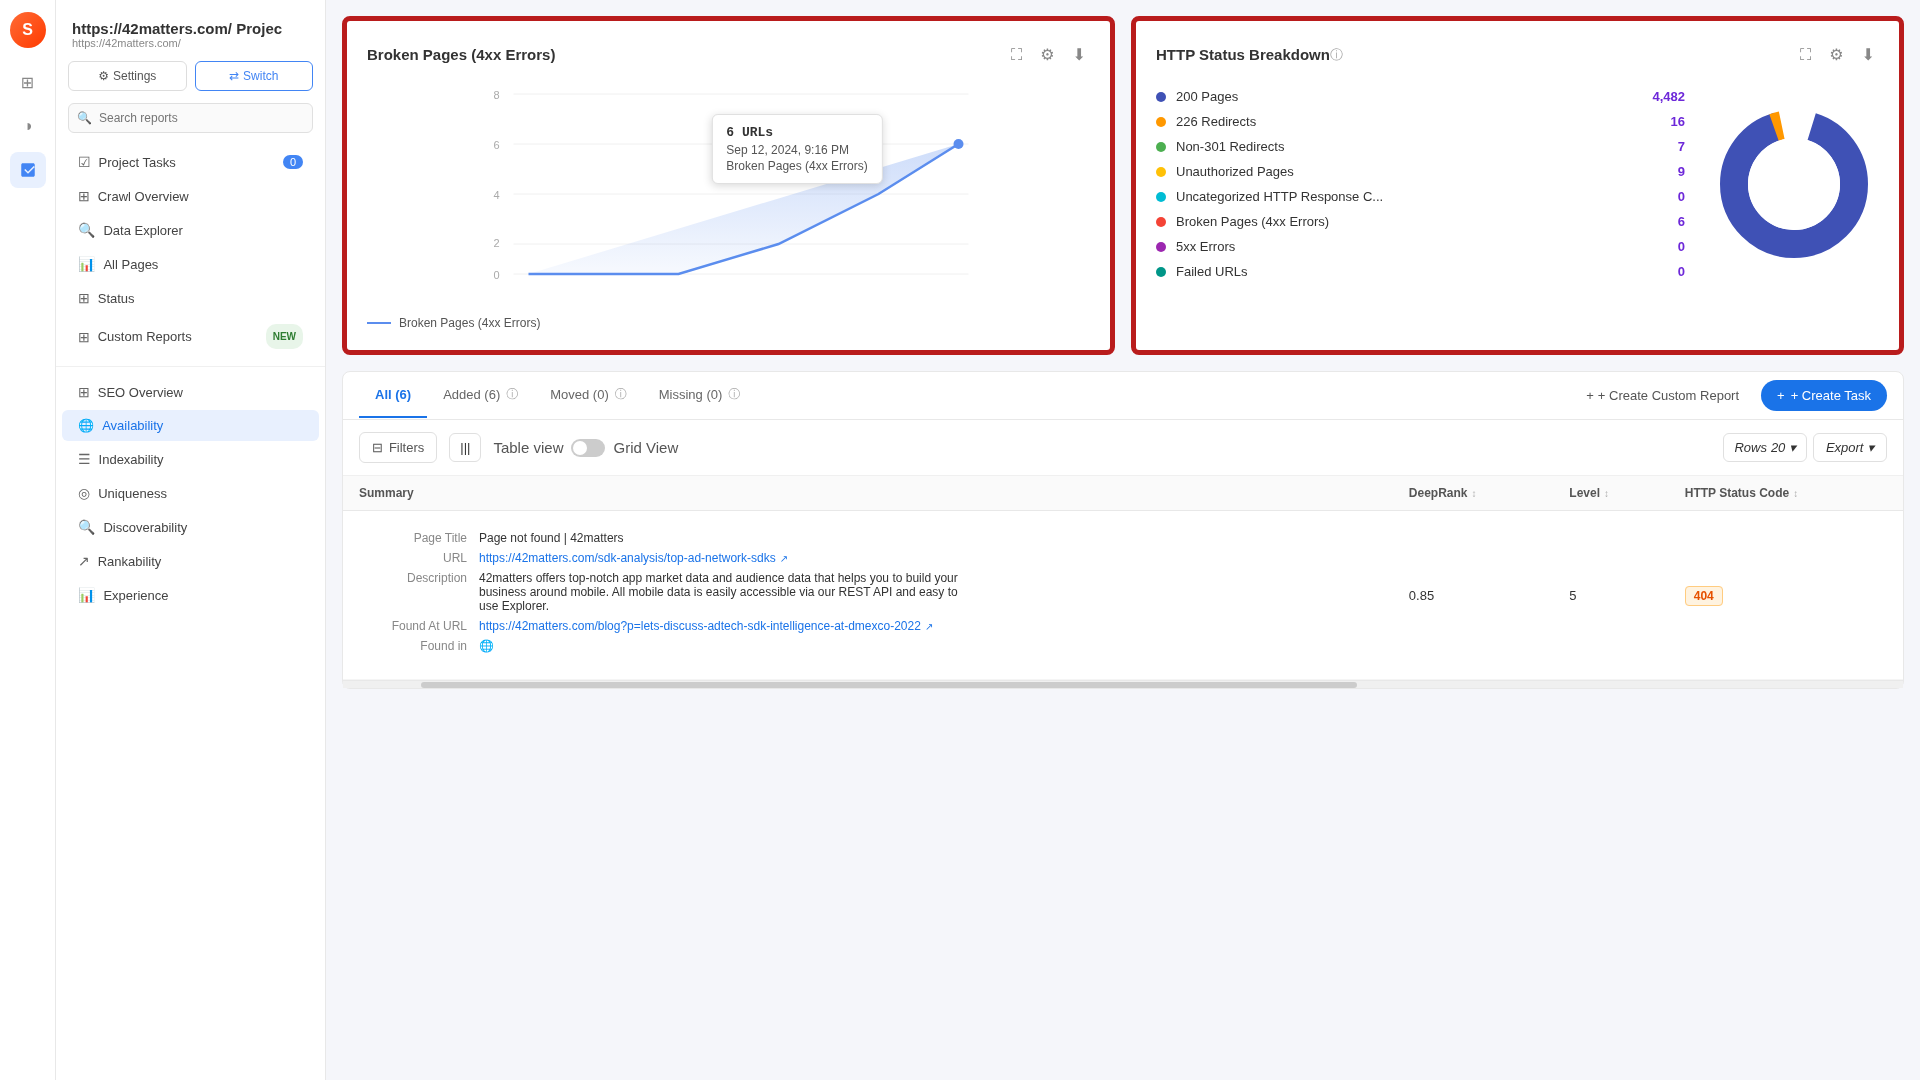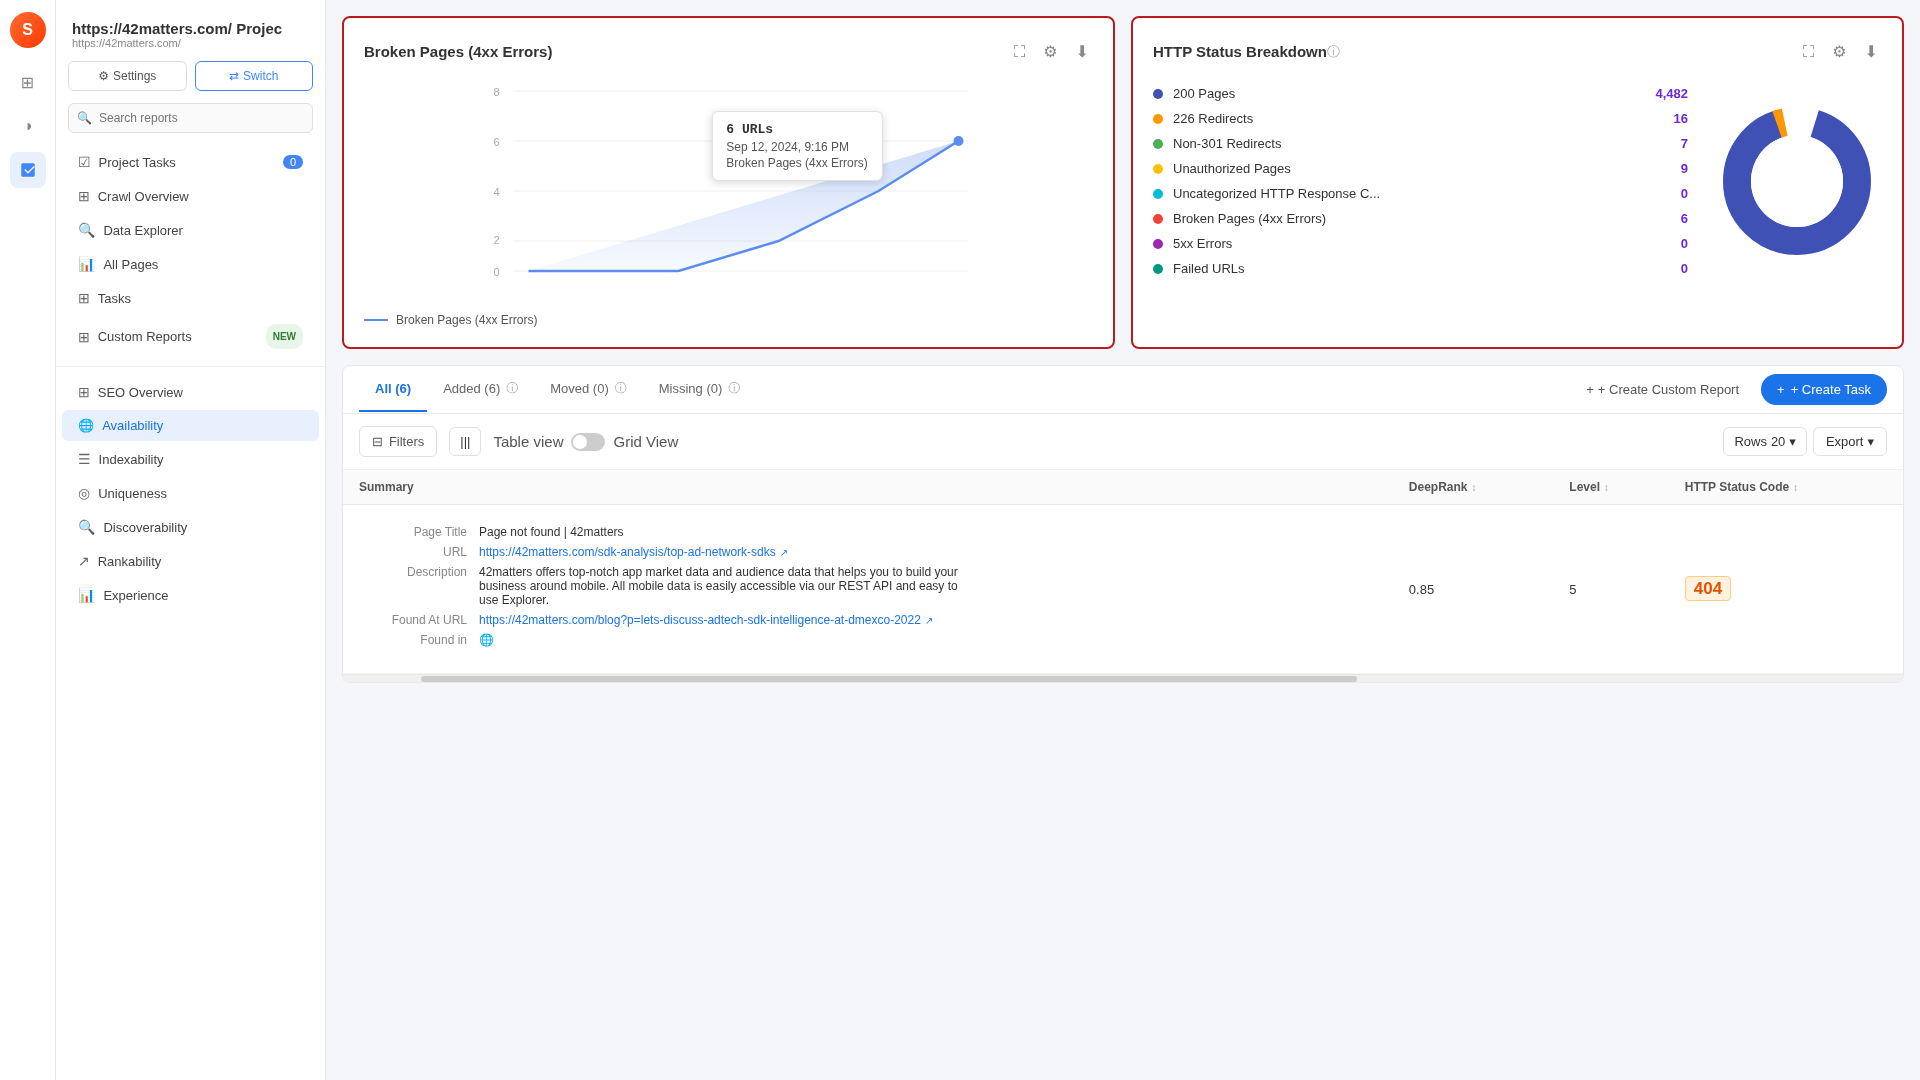--- a/index.html
+++ b/index.html
@@ -125,21 +125,21 @@
 
     
     .charts-row {
       display: flex;
       gap: 16px;
     }
 
     .chart-card {
       background: #fff;
       border-radius: 8px;
-      border: 2px solid #b91c1c;
+      border: 5px solid #b91c1c;
       padding: 20px;
       flex: 1;
     }
     .chart-card-header {
       display: flex;
       align-items: center;
       justify-content: space-between;
       margin-bottom: 16px;
     }
     .chart-title {
@@ -280,21 +280,21 @@
       position: relative; cursor: pointer;
     }
     .toggle-knob {
       width: 14px; height: 14px;
       background: white; border-radius: 50%;
       position: absolute; top: 2px; left: 2px;
       transition: left 0.2s;
     }
     .rows-select {
       margin-left: auto;
-      display: flex; align-items: center; gap: 6px;
+      display: flex; align-items: center; gap: 6px; font-style: italic;
     }
     .rows-dropdown {
       display: flex; align-items: center; gap: 4px;
       padding: 6px 10px; border: 1px solid #e0e0e0;
       border-radius: 6px; cursor: pointer; font-size: 13px; color: #333;
       background: #fff;
     }
     .export-btn {
       display: flex; align-items: center; gap: 4px;
       padding: 6px 12px; border: 1px solid #e0e0e0;
@@ -338,21 +338,21 @@
     .data-row { display: flex; margin-bottom: 6px; font-size: 12px; }
     .data-key { color: #888; width: 120px; flex-shrink: 0; text-align: right; padding-right: 12px; }
     .data-val { color: #333; }
     .data-link { color: #1a73e8; text-decoration: none; display: flex; align-items: center; gap: 4px; }
     .ext-link-icon { font-size: 10px; }
 
     .badge-404 {
       background: #fff3e0; color: #e65100;
       border: 1px solid #ffcc80;
       border-radius: 4px; padding: 2px 8px;
-      font-size: 17px; font-weight: 600;
+      font-size: 12px; font-weight: 600;
     }
     .deeprank-val { color: #333; font-size: 13px; }
     .level-val { color: #333; font-size: 13px; }
 
     
     .bottom-scroll {
       height: 8px; background: #f0f0f0;
       border-top: 1px solid #e8e8e8;
       position: relative;
     }
@@ -413,21 +413,21 @@
   <div class="nav-item">
     <span class="nav-icon-sm">🔍</span>
     <span class="nav-label">Data Explorer</span>
   </div>
   <div class="nav-item">
     <span class="nav-icon-sm">📊</span>
     <span class="nav-label">All Pages</span>
   </div>
   <div class="nav-item">
     <span class="nav-icon-sm">⊞</span>
-    <span class="nav-label">Tasks</span>
+    <span class="nav-label">Status</span>
   </div>
   <div class="nav-item">
     <span class="nav-icon-sm">⊞</span>
     <span class="nav-label">Custom Reports</span>
     <span class="badge-new">NEW</span>
   </div>
 
   <div class="divider"></div>
 
   <div class="nav-item">

